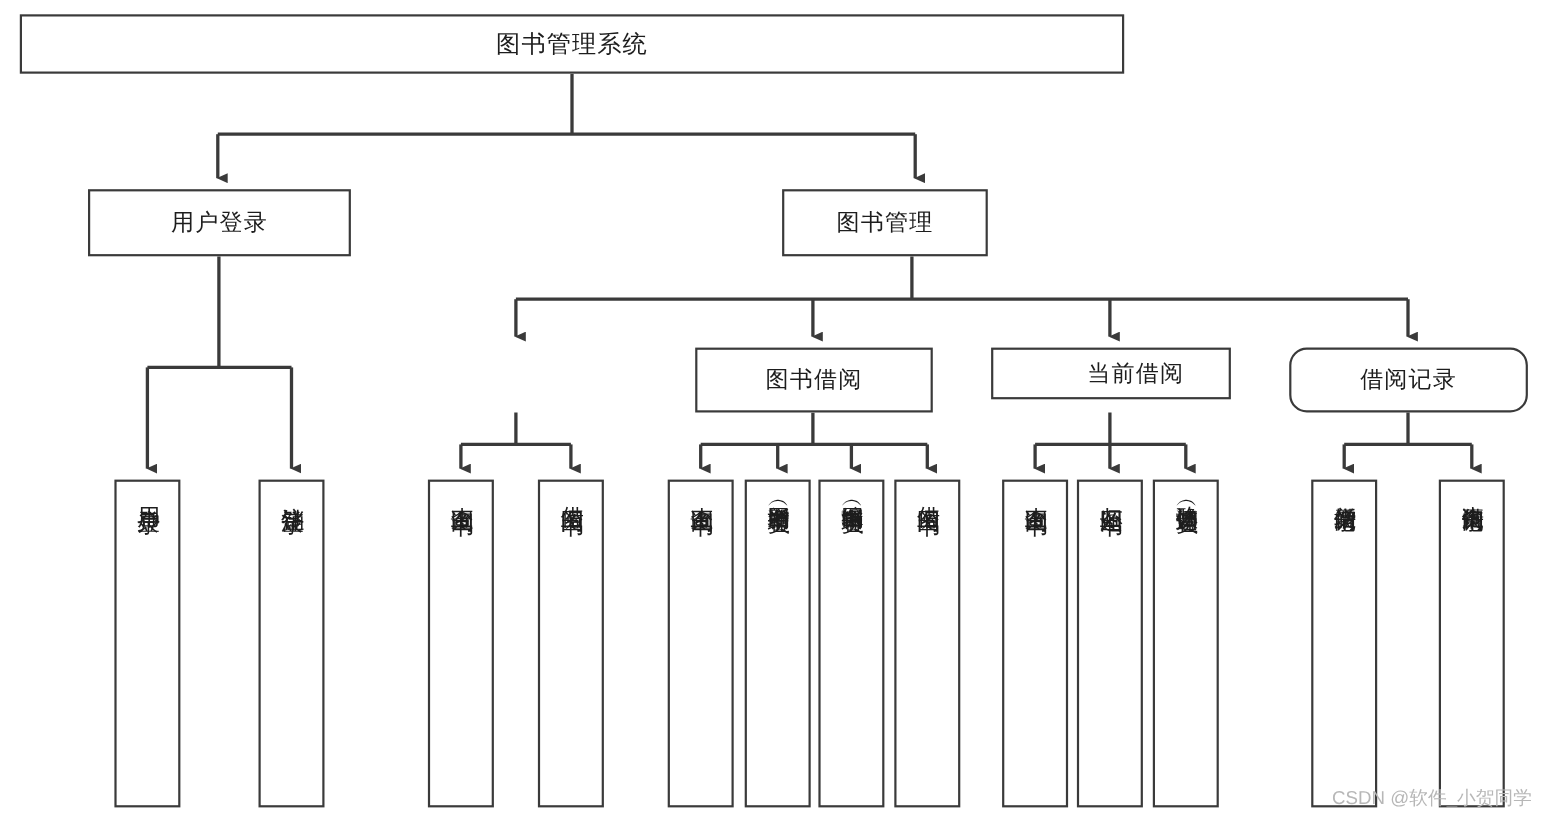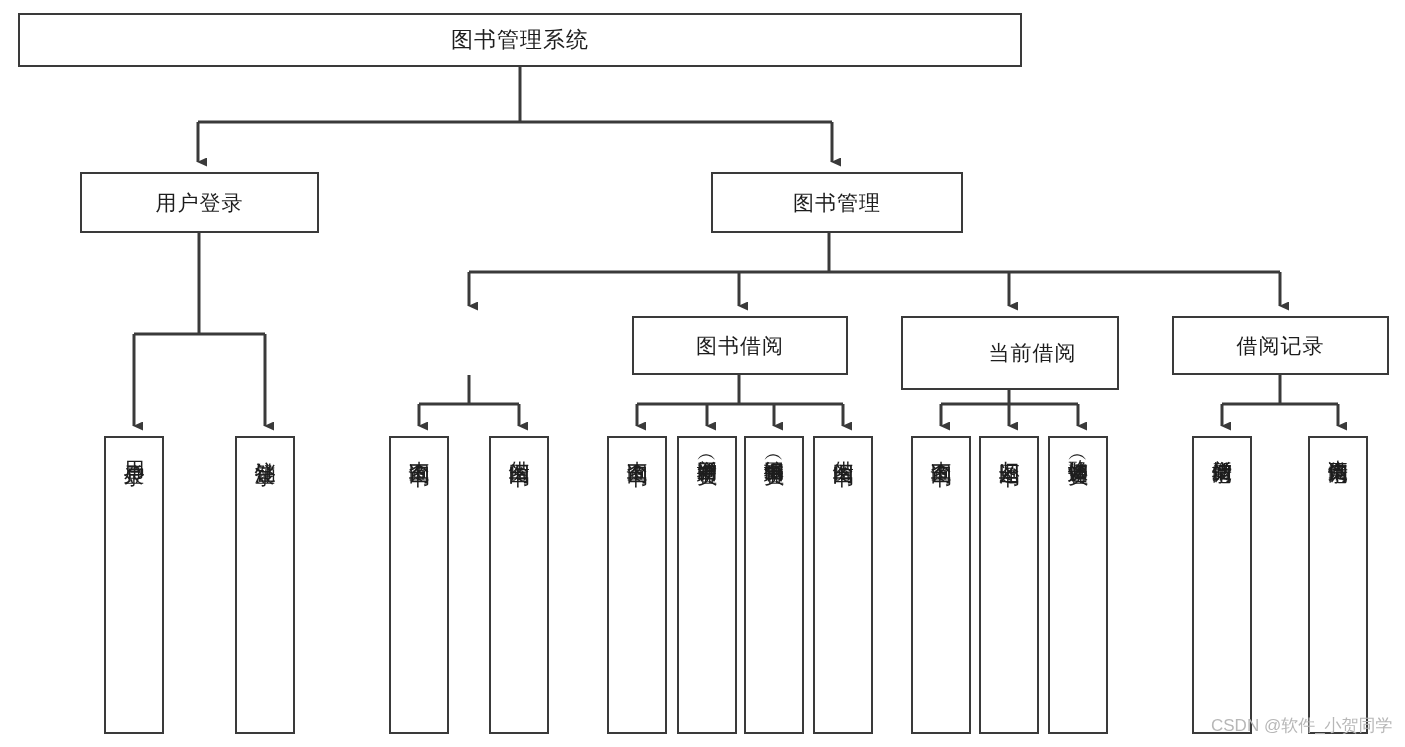--- a/index.html
+++ b/index.html
@@ -133,31 +133,31 @@
     </g>
   </svg>
 
   <div class="node root" style="left:18px; top:13px; width:1004px; height:54px;">
     <span class="label">图书管理系统</span>
   </div>
 
   <div class="node" style="left:80px; top:172px; width:239px; height:61px;">
     <span class="label">用户登录</span>
   </div>
-  <div class="node" style="left:711px; top:172px; width:252px; height:61px;">
+  <div class="node" style="left:711px; top:172px; width:187px; height:61px;">
     <span class="label">图书管理</span>
   </div>
 
   <div class="node" style="left:632px; top:316px; width:216px; height:59px;">
     <span class="label">图书借阅</span>
   </div>
-  <div class="node" style="left:901px; top:316px; width:218px; height:74px;padding-left:45px;">
+  <div class="node" style="left:901px; top:316px; width:218px; height:47px;padding-left:45px;">
     <span class="label">当前借阅</span>
   </div>
-  <div class="node" style="left:1172px; top:316px; width:217px; height:59px;">
+  <div class="node" style="left:1172px; top:316px; width:217px; height:59px;border-radius:16px;">
     <span class="label">借阅记录</span>
   </div>
 
   <div class="node leaf" style="left:104px; top:436px; width:60px; height:298px;">
     <span class="label">用户登录</span>
   </div>
   <div class="node leaf" style="left:235px; top:436px; width:60px; height:298px;">
     <span class="label">注销登录</span>
   </div>
 

